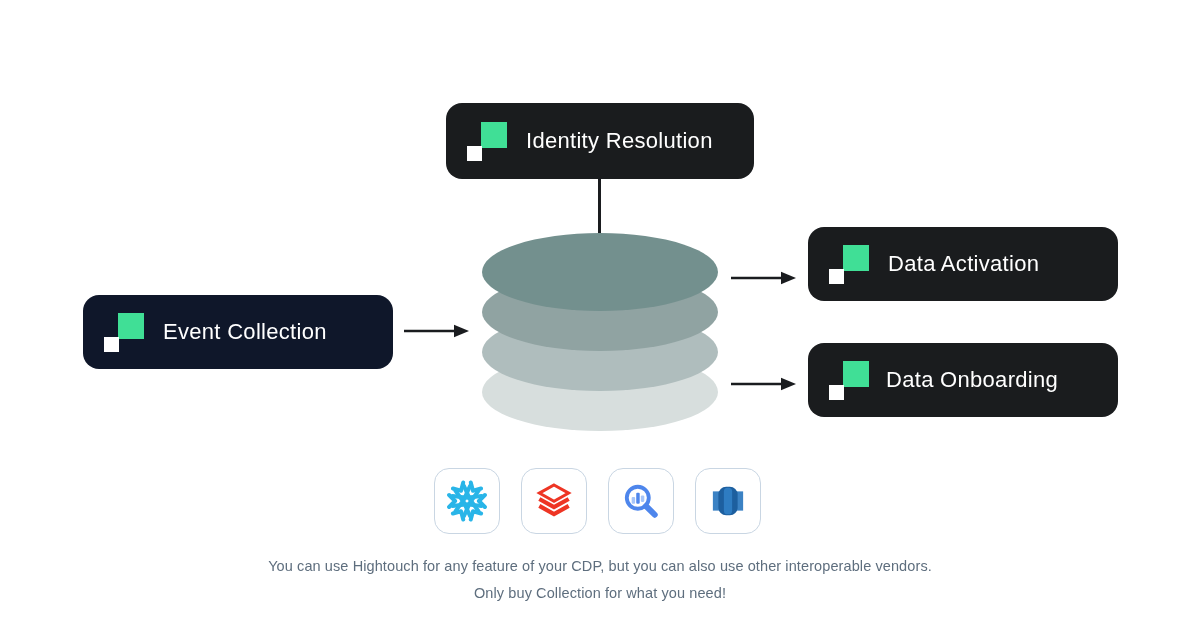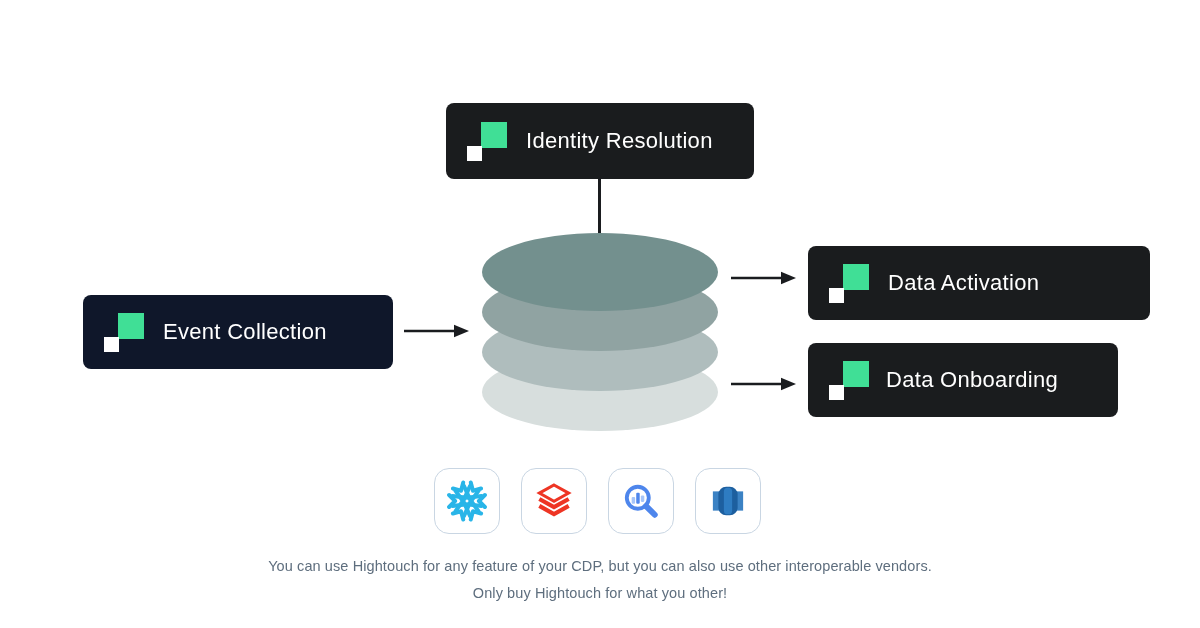--- a/index.html
+++ b/index.html
@@ -3,28 +3,28 @@
 <meta charset="utf-8">
 <style>
   html,body{margin:0;padding:0;background:#fff;}
   .canvas{
     position:relative;width:1200px;height:628px;background:#ffffff;
     font-family:"Liberation Sans",sans-serif;overflow:hidden;
   }
   
   .badge{
     position:absolute;display:flex;align-items:center;gap:18px;
-    border-radius:8px;padding-left:21px;box-sizing:border-box;
+    border-radius:16px;padding-left:21px;box-sizing:border-box;
   }
   .badge .badge-label{
     color:#ffffff;font-size:22px;font-weight:500;letter-spacing:.3px;white-space:nowrap;
   }
   .badge-identity{left:446px;top:103px;width:308px;height:76px;}
   .badge-event{left:83px;top:295px;width:310px;height:74px;}
-  .badge-activation{left:808px;top:246px;width:342px;height:74px;}
+  .badge-activation{left:808px;top:227px;width:310px;height:74px;}
   .badge-onboarding{left:808px;top:343px;width:310px;height:74px;}
   
   .ht-logo{position:relative;width:41px;height:41px;flex:0 0 auto;}
   .ht-logo .sq-green{position:absolute;left:14px;top:1px;width:26px;height:26px;}
   .ht-logo .sq-white{position:absolute;left:0px;top:25px;width:15px;height:15px;}
   
   .v-connector{position:absolute;left:598px;top:178px;width:3px;height:58px;}
   .arrow{position:absolute;width:66px;height:18px;}
   .arrow-left{left:404px;top:322px;}
   .arrow-top-right{left:731px;top:269px;}
@@ -164,16 +164,16 @@
         <rect x="30.5" y="13.5" width="10" height="21" fill="#3b82c4"></rect>
         <rect x="13.5" y="8.5" width="21" height="31" rx="8.5" fill="currentColor"></rect>
         <rect x="19.5" y="9.5" width="9" height="29" rx="4" fill="#2e7cc2"></rect>
       </svg>
     </div>
 
   </div>
 
   <div class="caption" style="color: rgb(94, 110, 126);">
     <p>You can use Hightouch for any feature of your CDP, but you can also use other interoperable vendors.</p>
-    <p>Only buy Hightouch for what you other!</p>
+    <p>Only buy Collection for what you need!</p>
   </div>
 
 </div>
 
 </body></html>

